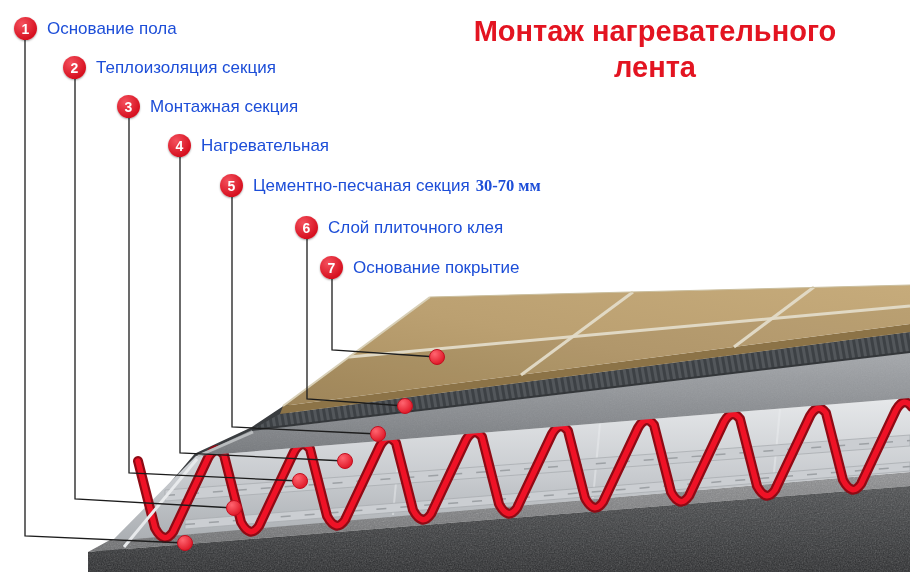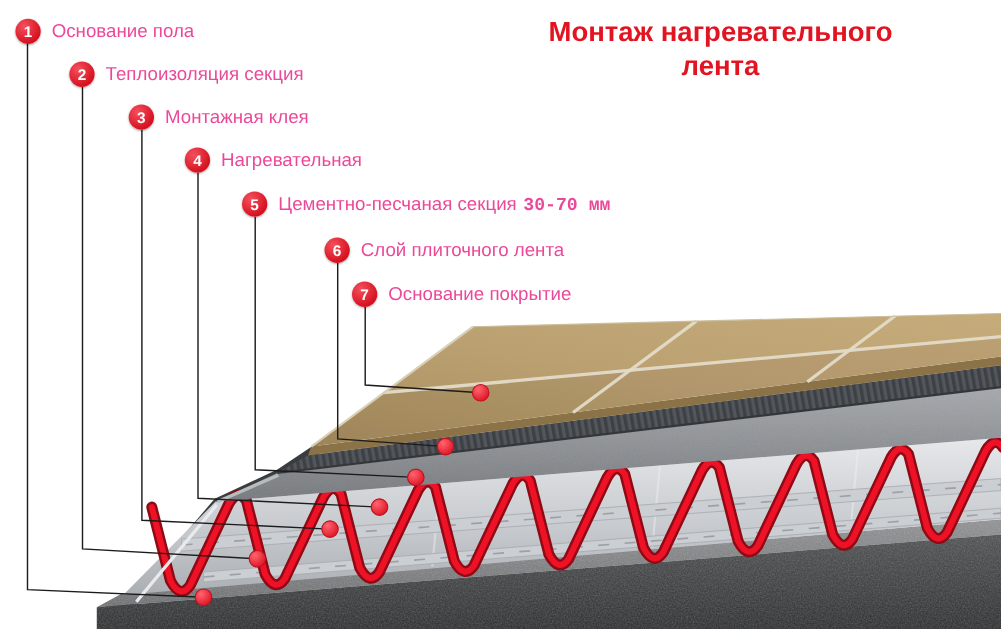--- a/index.html
+++ b/index.html
@@ -3,34 +3,34 @@
 <meta charset="utf-8">
 <style>
   html,body{margin:0;padding:0;background:#fff;}
   .stage{
     position:relative;width:910px;height:572px;background:#fff;overflow:hidden;
     font-family:"Liberation Sans", sans-serif;
   }
   .diagram-svg{position:absolute;left:0;top:0;z-index:1;}
   .title{
     position:absolute;left:420px;top:14px;width:470px;z-index:2;
-    text-align:center;color:#e31421;font-weight:800;font-size:25px;line-height:1.24;
+    text-align:center;color:#e31421;font-weight:800;font-size:29px;line-height:1.24;
   }
   .legend-item{
     position:absolute;z-index:2;display:flex;align-items:center;gap:10px;white-space:nowrap;
   }
   .badge{
     width:23px;height:23px;border-radius:50%;flex:0 0 23px;
     background:radial-gradient(circle at 35% 30%, #f4505d, #d6101f 72%);
     color:#fff;font-weight:700;font-size:14px;
     display:flex;align-items:center;justify-content:center;
     box-shadow:0 1px 2px rgba(0,0,0,.35);
   }
-  .lbl{font-size:17px;color:#ec4899;text-align:right;}
-  .suffix{font-family:Liberation Mono, monospace;font-weight:700;font-size:16.5px;margin-left:6px;}
+  .lbl{font-size:17px;color:#1d4ed8;text-align:right;}
+  .suffix{font-family:Liberation Serif, serif;font-weight:700;font-size:16.5px;margin-left:6px;}
   .suffix:empty{display:none;margin:0;}
   .li1{left:14px;top:17px}
   .li2{left:63px;top:56px}
   .li3{left:117px;top:95px}
   .li4{left:168px;top:134px}
   .li5{left:220px;top:174px}
   .li6{left:295px;top:216px}
   .li7{left:320px;top:256px}
 </style>
 </head>
@@ -166,36 +166,36 @@
     <span class="lbl"><span>Основание пола</span></span>
   </div>
 
   <div class="legend-item li2">
     <span class="badge">2</span>
     <span class="lbl"><span>Теплоизоляция секция</span></span>
   </div>
 
   <div class="legend-item li3">
     <span class="badge">3</span>
-    <span class="lbl"><span>Монтажная клея</span></span>
+    <span class="lbl"><span>Монтажная секция</span></span>
   </div>
 
   <div class="legend-item li4">
     <span class="badge">4</span>
     <span class="lbl"><span>Нагревательная</span></span>
   </div>
 
   <div class="legend-item li5">
     <span class="badge">5</span>
     <span class="lbl"><span>Цементно-песчаная секция</span><span class="suffix">30-70 мм</span></span>
   </div>
 
   <div class="legend-item li6">
     <span class="badge">6</span>
-    <span class="lbl"><span>Слой плиточного лента</span></span>
+    <span class="lbl"><span>Слой плиточного клея</span></span>
   </div>
 
   <div class="legend-item li7">
     <span class="badge">7</span>
     <span class="lbl"><span>Основание покрытие</span></span>
   </div>
 
 </div>
 
 </body></html>

